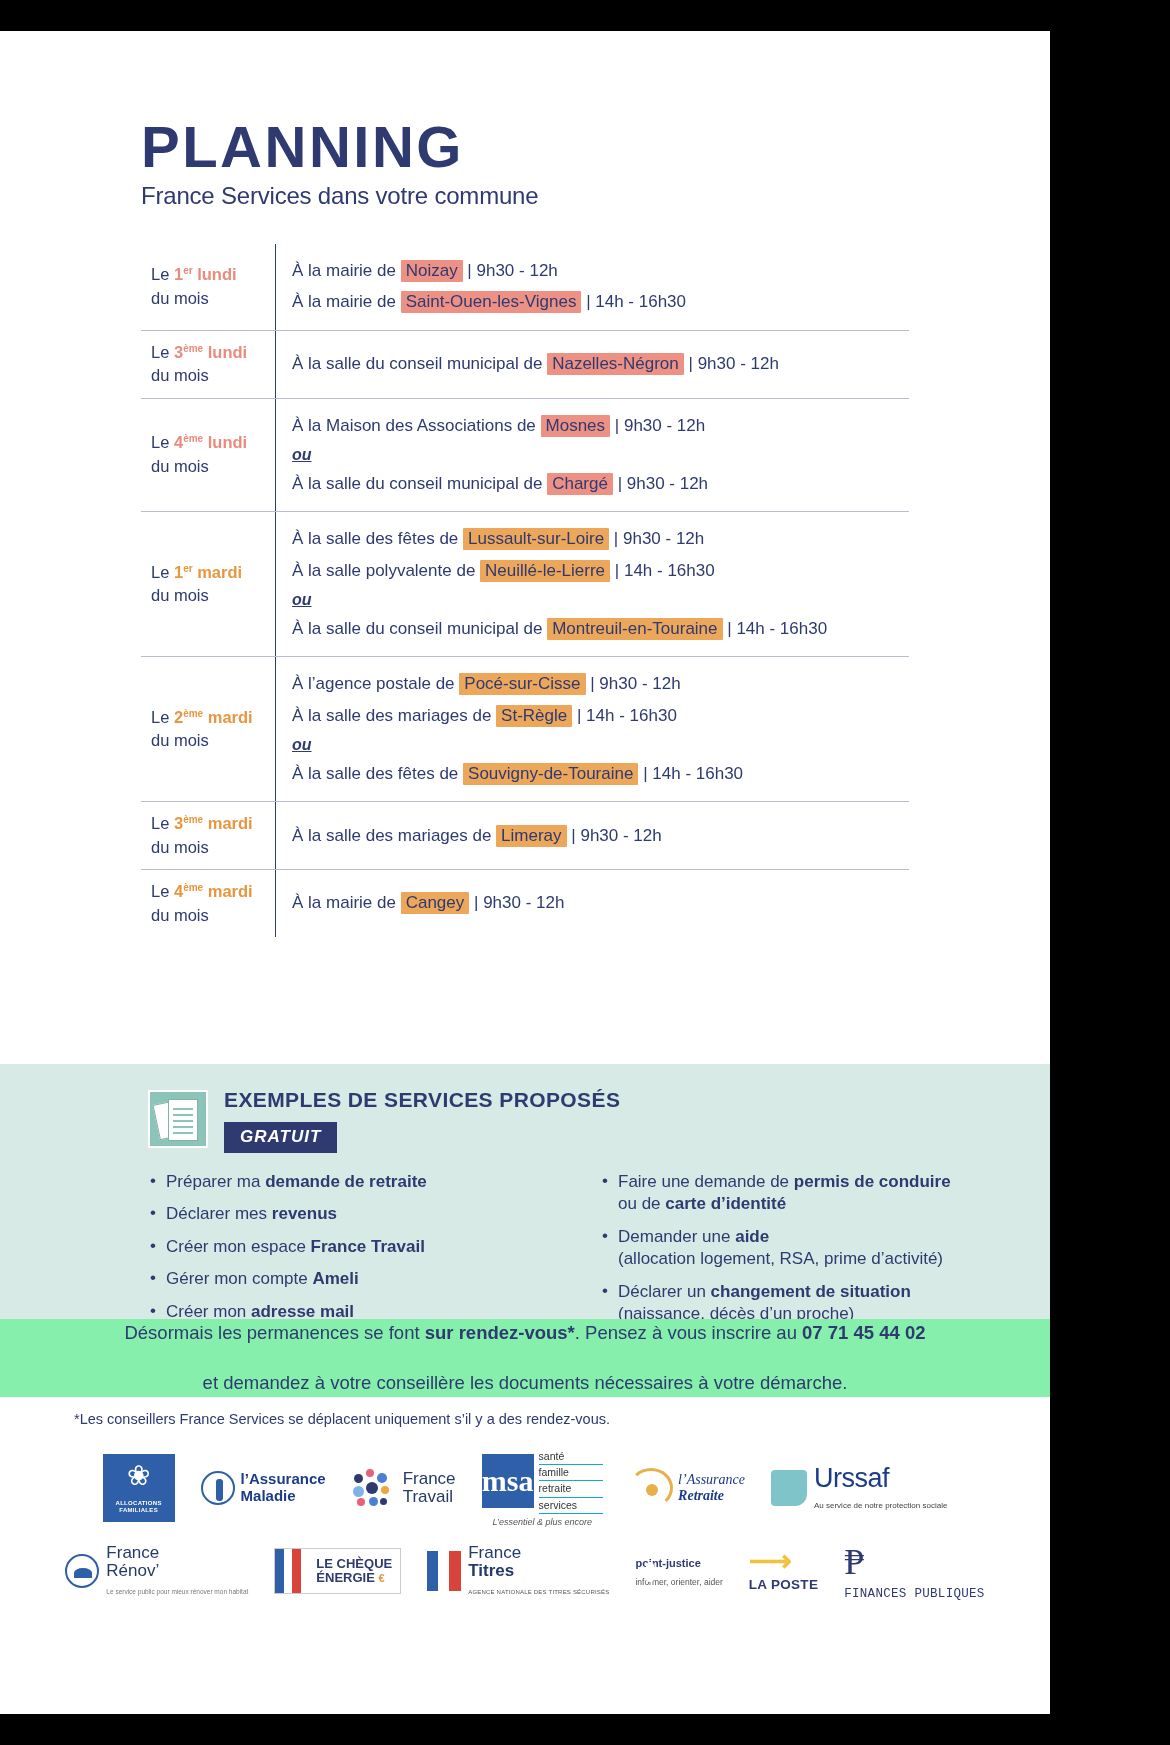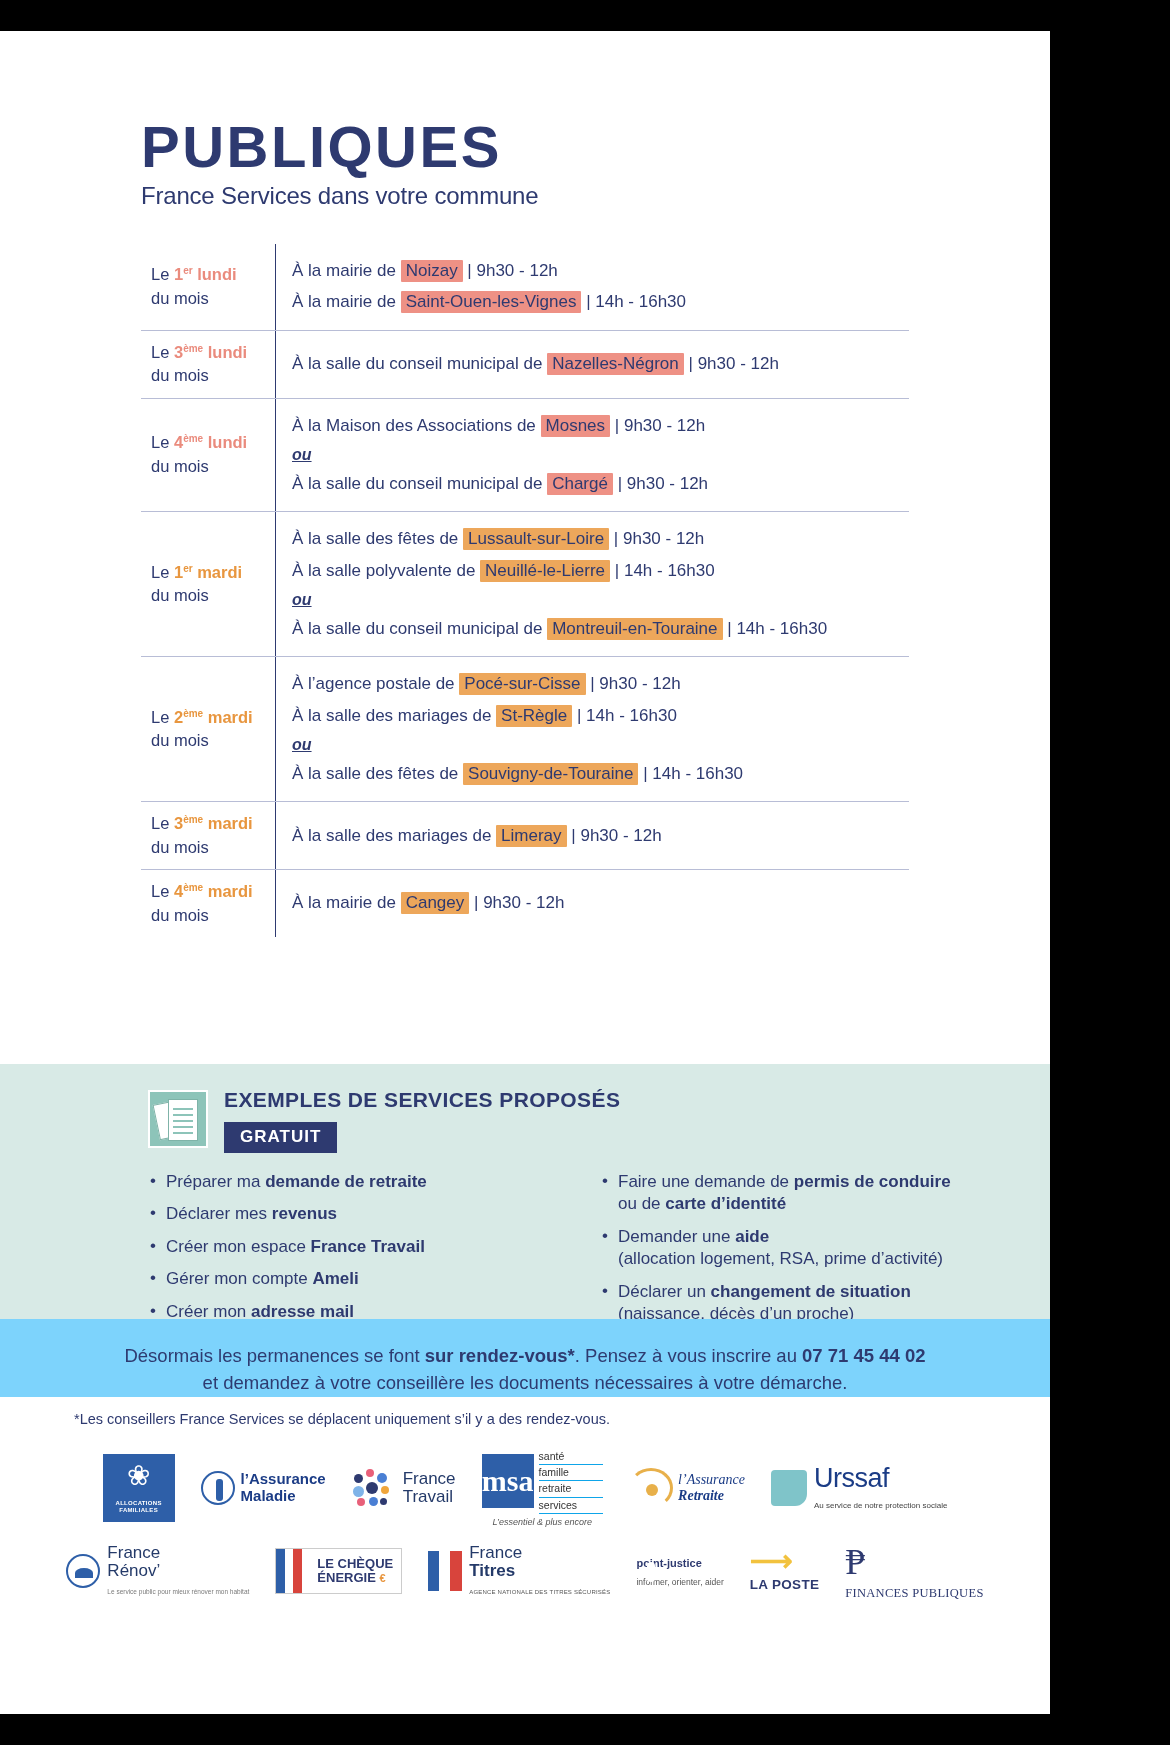--- a/index.html
+++ b/index.html
@@ -70,34 +70,34 @@
   .doc-icon .p1 { left: 6px; top: 10px; width: 26px; height: 36px; transform: rotate(-12deg); }
   .doc-icon .p2 { left: 18px; top: 7px; width: 30px; height: 42px; }
   .doc-icon .p2::after {
     content: ""; position: absolute; left: 4px; top: 8px; right: 4px; height: 1.5px;
     background: #8dc4b9;
     box-shadow: 0 6px 0 #8dc4b9, 0 12px 0 #8dc4b9, 0 18px 0 #8dc4b9, 0 24px 0 #8dc4b9; }
   .svc-titles { margin-left: 16px; }
   .svc-title { font-size: 21px; font-weight: 700; color: #2e3a70; letter-spacing: 0.4px; }
   .gratuit { display: inline-block; margin-top: 10px; background: #2e3a70; color: #fff;
              font-size: 17px; font-weight: 700; letter-spacing: 1px;
-             padding: 5px 16px 6px 16px; }
+             padding: 5px 16px 6px 16px; font-style: italic; }
   .svc-cols { display: flex; padding: 18px 0 0 148px; gap: 62px; }
   .svc-col { width: 390px; }
   .svc-col ul { list-style: none; }
   .svc-col li { position: relative; padding-left: 18px; margin-bottom: 10px;
                 font-size: 17px; color: #2e3a70; line-height: 1.32; }
   .svc-col li::before { content: "\2022"; position: absolute; left: 2px; top: -1px;
                         font-size: 17px; color: #2e3a70; }
   .svc-col li b { font-weight: 700; }
 
   
   .cta { position: absolute; left: 0; top: 1288px; width: 1050px; height: 78px;
-         background: #7dd3fc; display: flex; flex-direction: column;
-         align-items: center; justify-content: flex-end; }
+         background: #86efac; display: flex; flex-direction: column;
+         align-items: center; justify-content: space-between; }
   .cta p { font-size: 18.5px; color: #2e3a70; line-height: 1.5; text-align: center; }
   .cta b { font-weight: 700; }
 
   
   .footnote { position: absolute; left: 74px; top: 1380px; font-size: 14.5px;
               color: #2e3a70; }
 
   
   .logos { position: absolute; left: 0; top: 1418px; width: 1050px; }
   .logorow { display: flex; align-items: center; justify-content: center; gap: 26px; }
@@ -156,34 +156,34 @@
   .lg-pj .pin { width: 30px; height: 38px; background: #2f9e8f;
                 border-radius: 15px 15px 15px 15px; position: relative; }
   .lg-pj .pin::after { content: ""; position: absolute; left: 11px; top: 9px; width: 8px;
                        height: 20px; background: #fff; border-radius: 4px; }
   .lg-pj .txt { font-size: 11px; font-weight: 700; color: #2e3a70; text-align: center; }
   .lg-pj .sub { font-size: 8.5px; color: #555; }
   .lg-lp .chev { color: #f2c23e; font-size: 30px; font-weight: 700; line-height: .8; }
   .lg-lp .txt { font-size: 13.5px; font-weight: 700; color: #2e3a70; letter-spacing: .3px; }
   .lg-fp .mark { font-size: 36px; color: #2e3a70; font-family: "Liberation Serif", serif; }
   .lg-fp .txt { font-size: 12.5px; color: #2e3a70; letter-spacing: .3px;
-                font-family: Liberation Serif, serif; }
+                font-family: Liberation Mono, monospace; }
 
   .printnote { position: absolute; left: 0; top: 1650px; width: 1050px; text-align: center;
                font-size: 12px; color: #9aa0a8; }
 </style>
 </head>
 <body>
 
 <div id="page">
  <div class="sheet">
 
   <div class="header">
     <div class="title-block">
-      <div class="planning">PUBLIQUES</div>
+      <div class="planning">PLANNING</div>
       <div class="subtitle">France Services dans votre commune</div>
     </div>
   </div>
 
   <div class="schedule" id="schedule">
         <div class="srow">
           <div class="daycell pink">
             <div><span>Le </span><span class="n">1</span><sup>er</sup><span class="dayname"> lundi</span></div>
             <div>du mois</div>
           </div>

